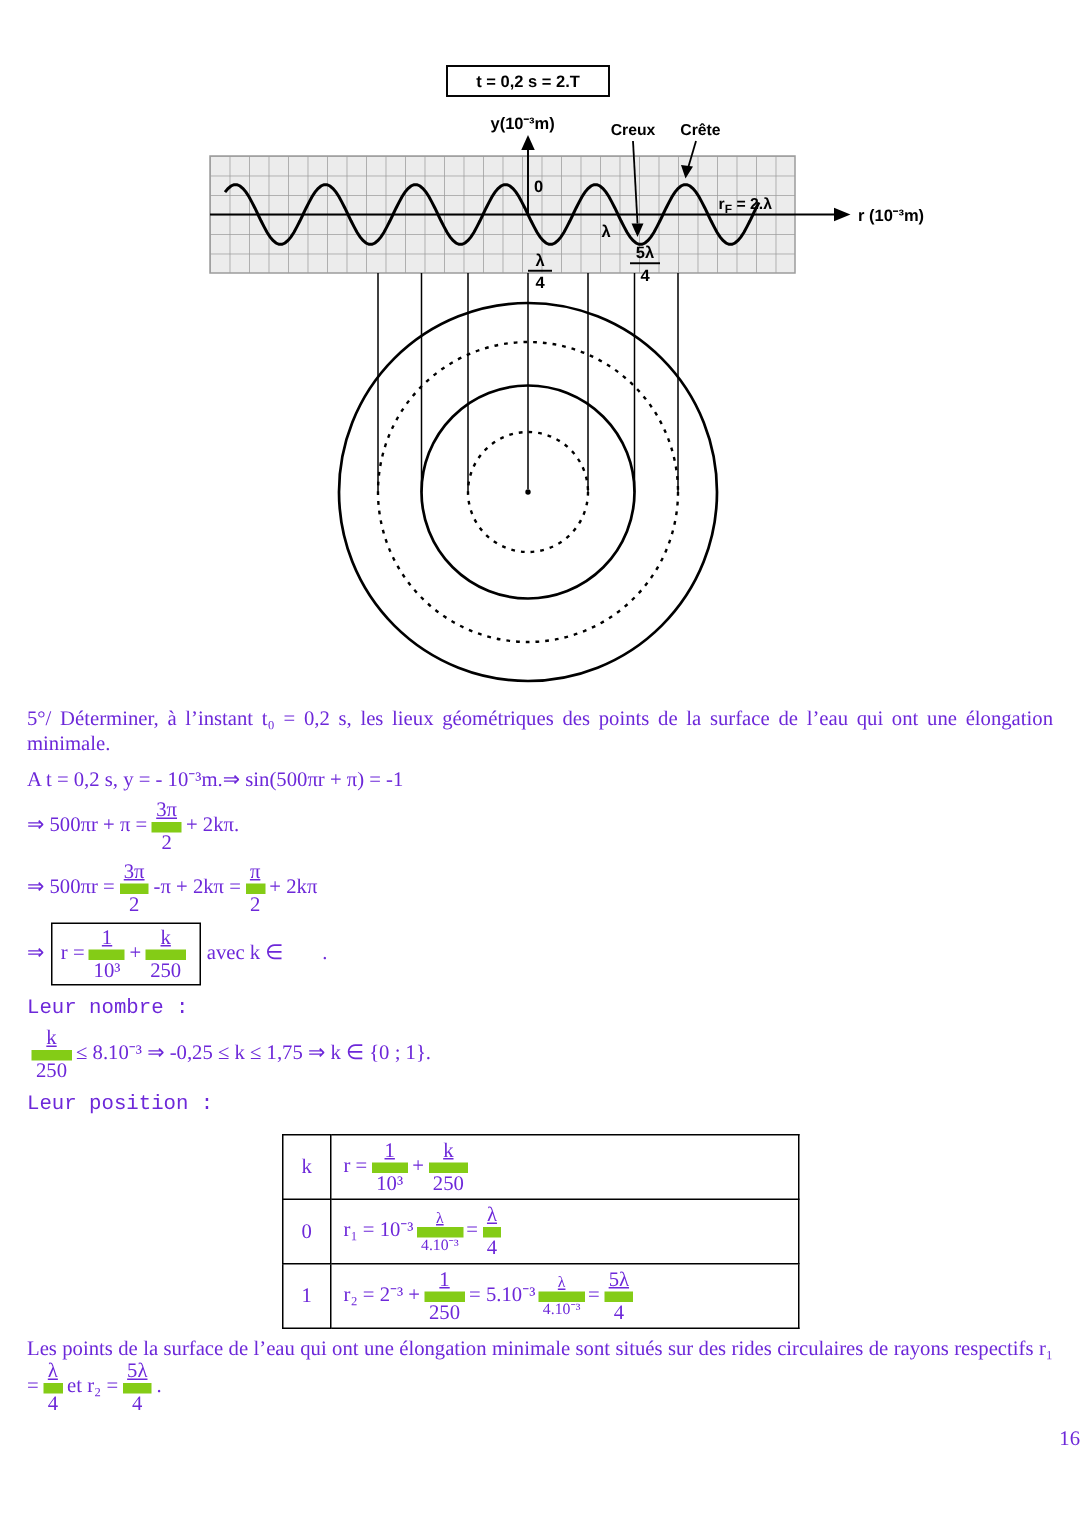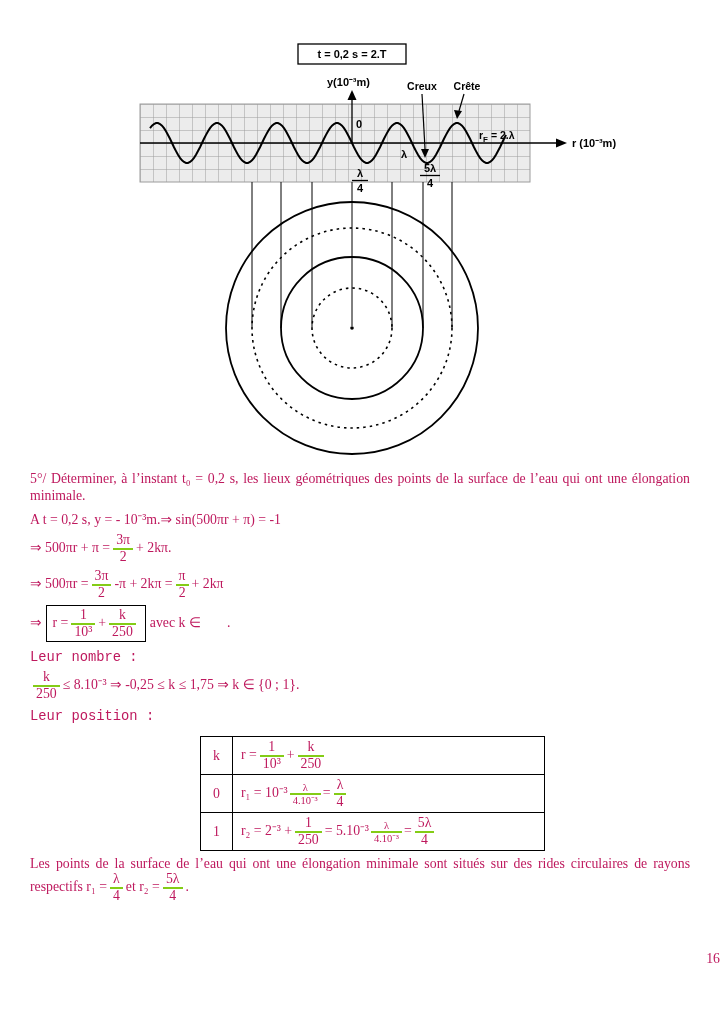--- a/index.html
+++ b/index.html
@@ -1,30 +1,30 @@
 <!DOCTYPE html>
 <html><head>
 <meta charset="utf-8">
 <style>
   * { margin:0; padding:0; box-sizing:border-box; }
   html,body { background:#ffffff; }
   .page {
     width:720px; height:1017px; background:#fff; position:relative;
-    font-family:"Liberation Serif", serif; font-size:13.8px; color:#be185d;
+    font-family:"Liberation Serif", serif; font-size:13.8px; color:#6d28d9;
     overflow:hidden; margin:0 auto;
   }
   .diagram-svg { display:block; }
   .dl { font-family:"Liberation Sans", sans-serif; font-weight:bold; font-size:11px; fill:#000; }
   .dls { font-family:"Liberation Sans", sans-serif; font-weight:bold; font-size:10.5px; fill:#000; }
-  .content { padding:0 30px; }
+  .content { padding:0 18px; }
   p.just { text-align:justify; line-height:1.25; }
   .q { margin-top:8px; }
   .mline { margin-top:5px; }
   .frac { display:inline-block; vertical-align:middle; text-align:center; line-height:1.05; margin:0 3px; }
-  .frac .num { display:block; border-bottom:2px solid #84cc16; padding:0 3px; }
+  .frac .num { display:block; border-bottom:7px solid #84cc16; padding:0 3px;text-decoration:underline; }
   .frac .den { display:block; padding:0 3px; }
   .frac.small { font-size:10.5px; margin:0 2px; }
   .boxed { display:inline-block; border:1px solid #000; padding:2px 6px; margin:0 4px; }
   .math-gap { display:inline-block; width:26px; }
   table.pos { border-collapse:collapse; margin:12px 0 0 170px; }
   table.pos td { border:1px solid #000; padding:3px 8px; vertical-align:middle; white-space:nowrap; }
   table.pos td.kcol { width:32px; text-align:center; }
   table.pos td.fcol { width:312px; }
   .heading-line { margin-top:8px;font-family:Liberation Mono, monospace; }
   .concl-h { margin-top:26px; }

